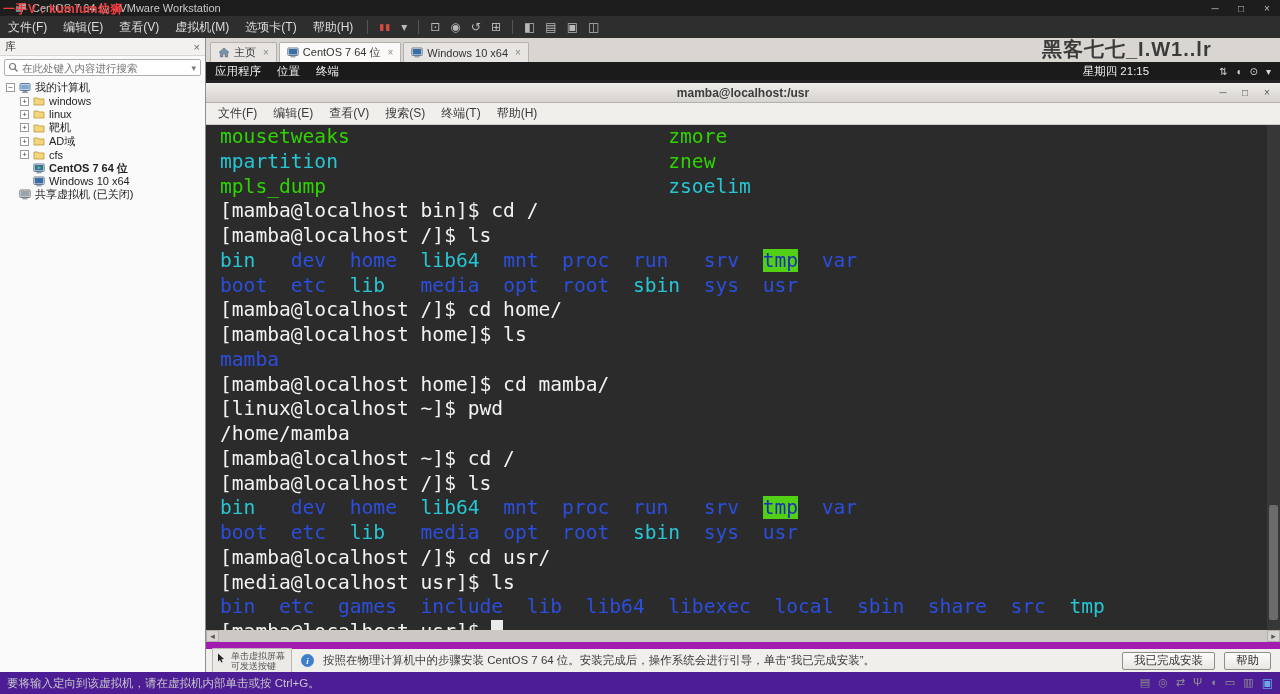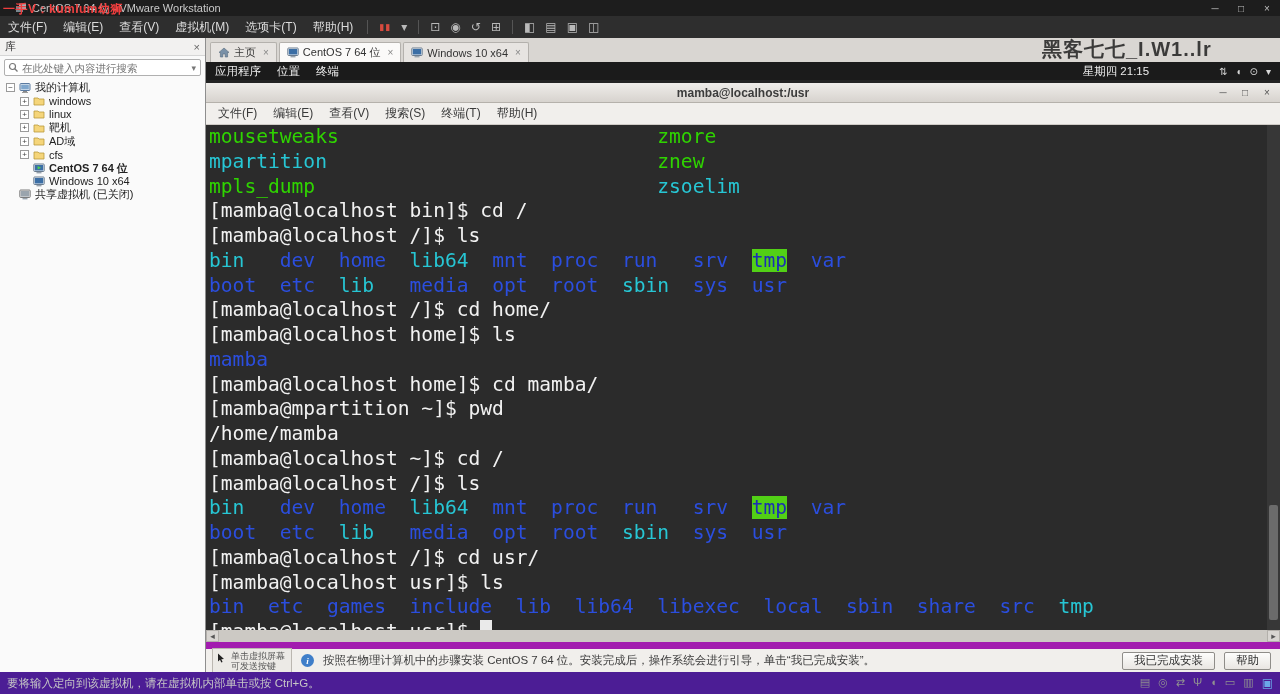--- a/index.html
+++ b/index.html
@@ -73,21 +73,21 @@
                 border-bottom:1px solid #b5b1ab; position:relative; display:flex;
                 align-items:center; font-size:12px; color:#3c3c3c; flex:0 0 auto; }
   #term-title .ttext { position:absolute; left:0; right:0; text-align:center; font-weight:bold; }
   #term-title .tbtns { position:absolute; right:6px; display:flex; gap:8px; }
   #term-title .tbtn { color:#555; font-size:10px; width:14px; text-align:center; }
   #term-menu { height:22px; background:#f1efec; border-bottom:1px solid #cfcbc6; display:flex;
                align-items:center; font-size:12px; color:#3a3a3a; padding-left:4px; flex:0 0 auto; }
   #term-menu .menu-item { padding:0 8px; color:#3a3a3a; }
   #term-body { flex:1; background:#2b2b2b; position:relative; overflow:hidden;
                font-family:"DejaVu Sans Mono","Liberation Mono",monospace; font-size:19.6px;
-               line-height:24.75px; padding-left:3px; }
+               line-height:24.75px; padding-left:14px; }
   .tline { white-space:pre; height:24.75px; }
   .cw { color:#f2f2f2; } .cg { color:#2fd400; } .cb { color:#2b4ede; } .cc { color:#27c6d4; }
   .chl { background:#52d016; color:#1b2fb4; }
   .ccur { background:#eaeaea; color:#2b2b2b; }
   #term-scroll { position:absolute; right:0; top:0; width:13px; bottom:12px; background:#373737; }
   #term-scroll .thumb { position:absolute; left:2px; right:2px; bottom:10px; height:115px;
                         background:#6b6b6b; border-radius:2px; }
   #hscroll { position:absolute; left:0; right:0; bottom:0; height:12px; background:#ccc9c4;
              display:flex; justify-content:space-between; z-index:5; }
   .harrow { width:13px; height:12px; background:#d8d5d1; color:#555; font-size:9px;
@@ -350,28 +350,28 @@
         <div class="tline"><span class="cc">mpartition</span><span class="cw">                            </span><span class="cg">znew</span></div>
         <div class="tline"><span class="cg">mpls_dump</span><span class="cw">                             </span><span class="cc">zsoelim</span></div>
         <div class="tline"><span class="cw">[mamba@localhost bin]$ cd /</span></div>
         <div class="tline"><span class="cw">[mamba@localhost /]$ ls</span></div>
         <div class="tline"><span class="cc">bin</span><span class="cw">   </span><span class="cb">dev</span><span class="cw">  </span><span class="cb">home</span><span class="cw">  </span><span class="cc">lib64</span><span class="cw">  </span><span class="cb">mnt</span><span class="cw">  </span><span class="cb">proc</span><span class="cw">  </span><span class="cb">run</span><span class="cw">   </span><span class="cb">srv</span><span class="cw">  </span><span class="chl">tmp</span><span class="cw">  </span><span class="cb">var</span></div>
         <div class="tline"><span class="cb">boot</span><span class="cw">  </span><span class="cb">etc</span><span class="cw">  </span><span class="cc">lib</span><span class="cw">   </span><span class="cb">media</span><span class="cw">  </span><span class="cb">opt</span><span class="cw">  </span><span class="cb">root</span><span class="cw">  </span><span class="cc">sbin</span><span class="cw">  </span><span class="cb">sys</span><span class="cw">  </span><span class="cb">usr</span></div>
         <div class="tline"><span class="cw">[mamba@localhost /]$ cd home/</span></div>
         <div class="tline"><span class="cw">[mamba@localhost home]$ ls</span></div>
         <div class="tline"><span class="cb">mamba</span></div>
         <div class="tline"><span class="cw">[mamba@localhost home]$ cd mamba/</span></div>
-        <div class="tline"><span class="cw">[mamba@mpartition ~]$ pwd</span></div>
+        <div class="tline"><span class="cw">[linux@localhost ~]$ pwd</span></div>
         <div class="tline"><span class="cw">/home/mamba</span></div>
         <div class="tline"><span class="cw">[mamba@localhost ~]$ cd /</span></div>
         <div class="tline"><span class="cw">[mamba@localhost /]$ ls</span></div>
         <div class="tline"><span class="cc">bin</span><span class="cw">   </span><span class="cb">dev</span><span class="cw">  </span><span class="cb">home</span><span class="cw">  </span><span class="cc">lib64</span><span class="cw">  </span><span class="cb">mnt</span><span class="cw">  </span><span class="cb">proc</span><span class="cw">  </span><span class="cb">run</span><span class="cw">   </span><span class="cb">srv</span><span class="cw">  </span><span class="chl">tmp</span><span class="cw">  </span><span class="cb">var</span></div>
         <div class="tline"><span class="cb">boot</span><span class="cw">  </span><span class="cb">etc</span><span class="cw">  </span><span class="cc">lib</span><span class="cw">   </span><span class="cb">media</span><span class="cw">  </span><span class="cb">opt</span><span class="cw">  </span><span class="cb">root</span><span class="cw">  </span><span class="cc">sbin</span><span class="cw">  </span><span class="cb">sys</span><span class="cw">  </span><span class="cb">usr</span></div>
         <div class="tline"><span class="cw">[mamba@localhost /]$ cd usr/</span></div>
-        <div class="tline"><span class="cw">[mamba@localhost usr]$ ls</span></div>
+        <div class="tline"><span class="cw">[media@localhost usr]$ ls</span></div>
         <div class="tline"><span class="cb">bin</span><span class="cw">  </span><span class="cb">etc</span><span class="cw">  </span><span class="cb">games</span><span class="cw">  </span><span class="cb">include</span><span class="cw">  </span><span class="cb">lib</span><span class="cw">  </span><span class="cb">lib64</span><span class="cw">  </span><span class="cb">libexec</span><span class="cw">  </span><span class="cb">local</span><span class="cw">  </span><span class="cb">sbin</span><span class="cw">  </span><span class="cb">share</span><span class="cw">  </span><span class="cb">src</span><span class="cw">  </span><span class="cc">tmp</span></div>
         <div class="tline"><span class="cw">[mamba@localhost usr]$ </span><span class="ccur"> </span></div>
         <div id="term-scroll">
         <div class="thumb"></div>
       </div>
     </div>
   </div>
 
   <div id="hscroll">
     <span class="harrow">◂</span>

